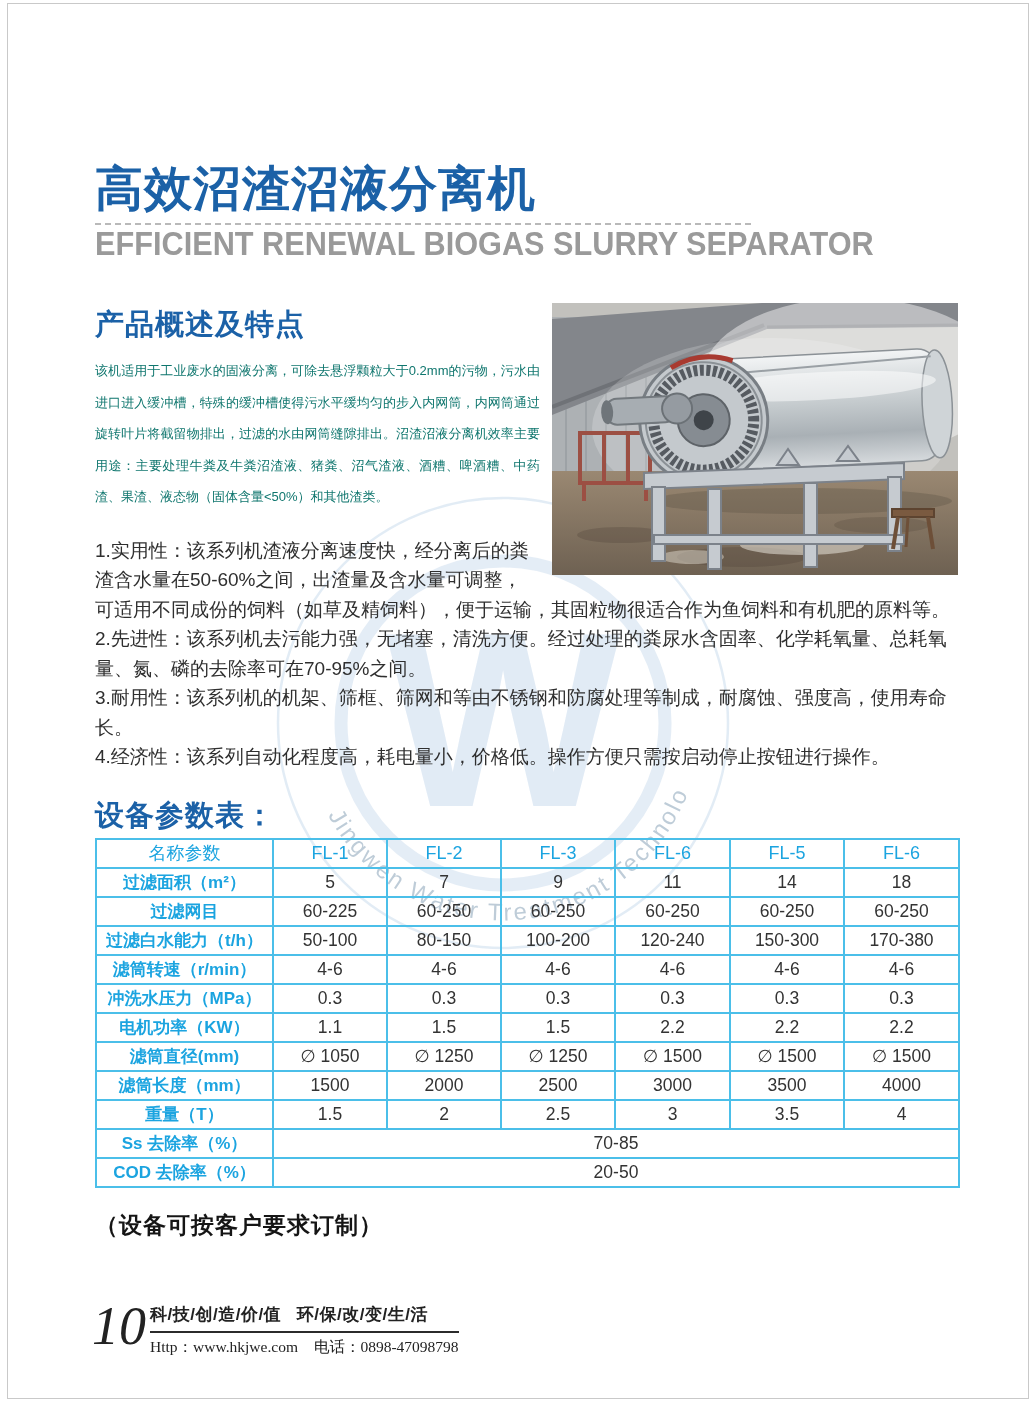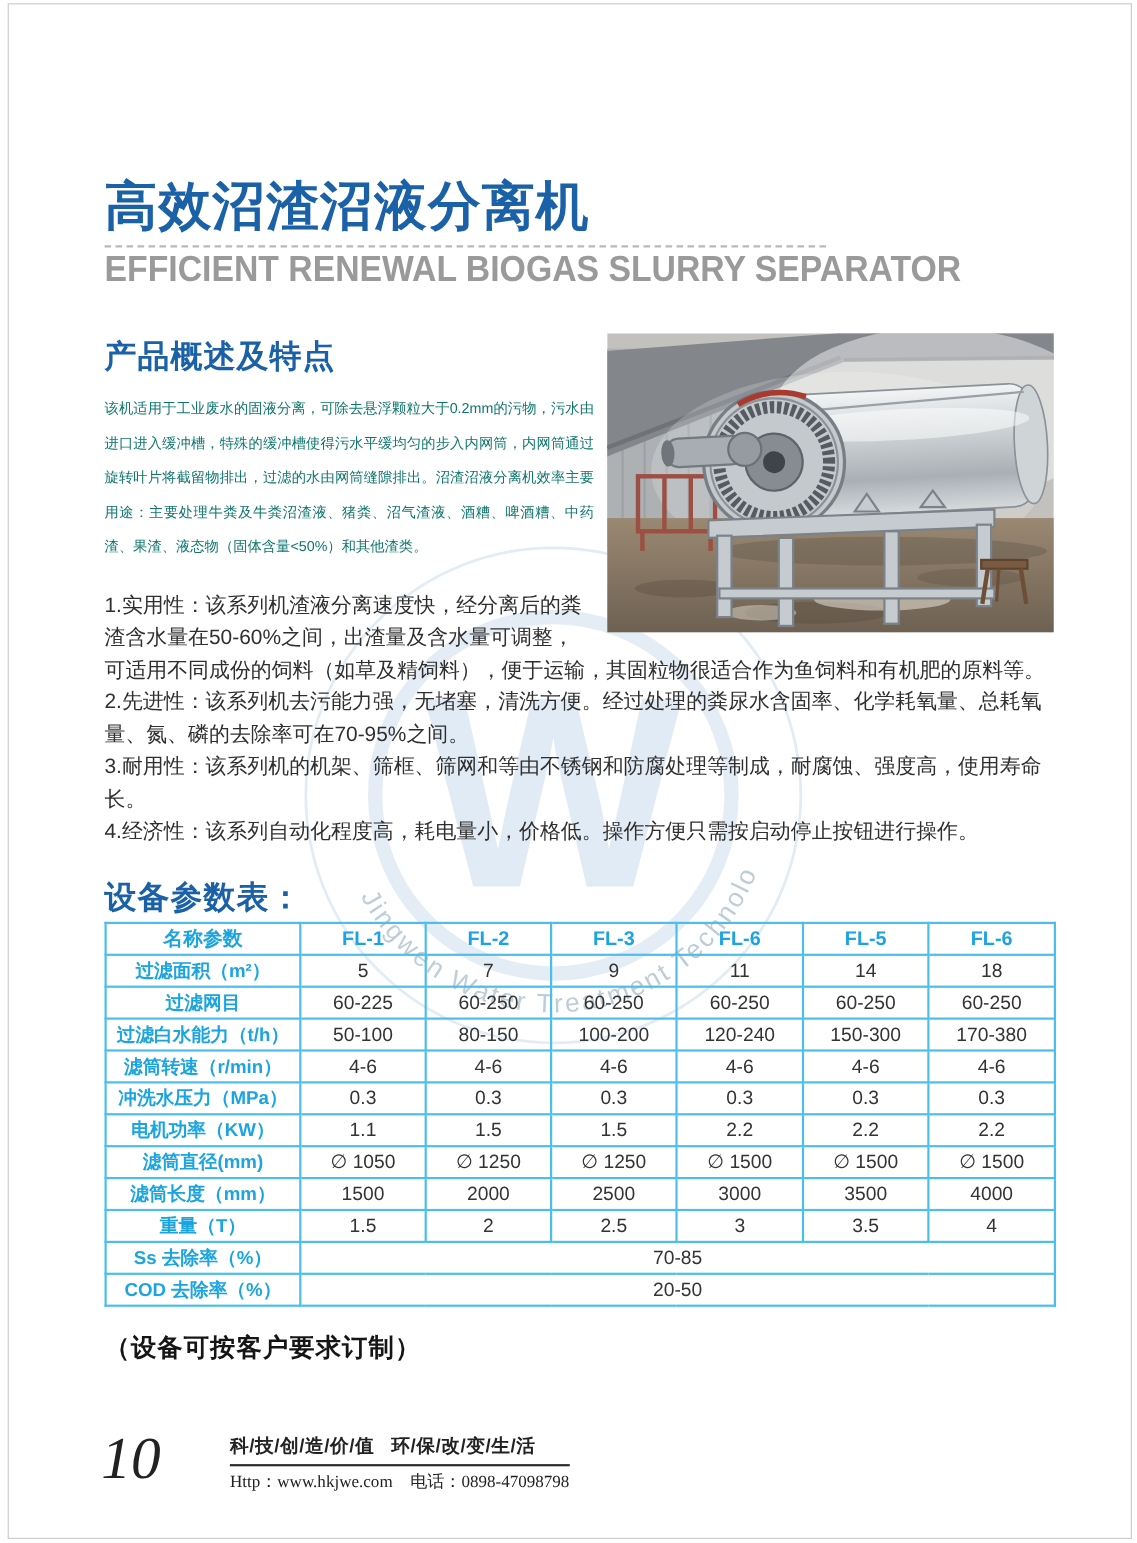--- a/index.html
+++ b/index.html
@@ -20,29 +20,29 @@
   section.overview { margin-top:44px; }
   .photo { float:right; width:406px; height:272px; margin:-2px 0 6px 12px; }
   h2.sec { margin:0; font-size:29px; color:#1b61a7; font-weight:bold; letter-spacing:1px; }
   p.intro { margin:10px 0 0 0; font-size:13px; line-height:31.5px; color:#0f766e; text-align:justify; }
   .features { margin-top:23px; }
   .features p { margin:0; font-size:19px; line-height:29.5px; color:#2f2f2f; }
 
   section.specs { margin-top:24px; }
   table.specs-table { border-collapse:collapse; table-layout:fixed; width:863px; margin-top:2px; background:transparent; }
   .specs-table th, .specs-table td { border:2px solid #4bbfe9; height:29px; padding:0 2px; text-align:center; vertical-align:middle; }
-  .specs-table thead th { color:#1ba4e0; font-weight:bold; font-size:18px;border-radius:13px; }
+  .specs-table thead th { color:#1ba4e0; font-weight:normal; font-size:18px;border-radius:13px; }
   .specs-table tbody th.lbl { color:#1ba4e0; font-weight:bold; font-size:17px; }
   .specs-table td.val { color:#333; font-size:17.5px; font-weight:normal; }
 
   p.note { margin:22px 0 0 0; font-size:23px; font-weight:bold; color:#151515; letter-spacing:1px; }
 
-  .footer { position:absolute; left:92px; top:1291px; z-index:1; display:flex; align-items:flex-start; color:#222;gap:35px; }
+  .footer { position:absolute; left:92px; top:1291px; z-index:1; display:flex; align-items:flex-start; color:#222; }
   .pagenum { font-family:"Liberation Serif","DejaVu Serif",serif; font-style:italic; font-size:54px; line-height:1; padding-top:8px; }
-  .footer-right { margin-left:28px; padding-top:12px; }
+  .footer-right { margin-left:4px; padding-top:12px; }
   .slogan { font-size:17px; font-weight:bold; letter-spacing:.5px; padding-bottom:5px; border-bottom:2px solid #2b2b2b; white-space:pre; }
   .contact { margin-top:4px; font-family:"Liberation Serif","DejaVu Serif",serif; font-size:15.5px; }
   .contact span + span { margin-left:16px; }
 </style>
 </head>
 <body>
 
 <div class="page">
   <div class="scan-border"></div>
 

